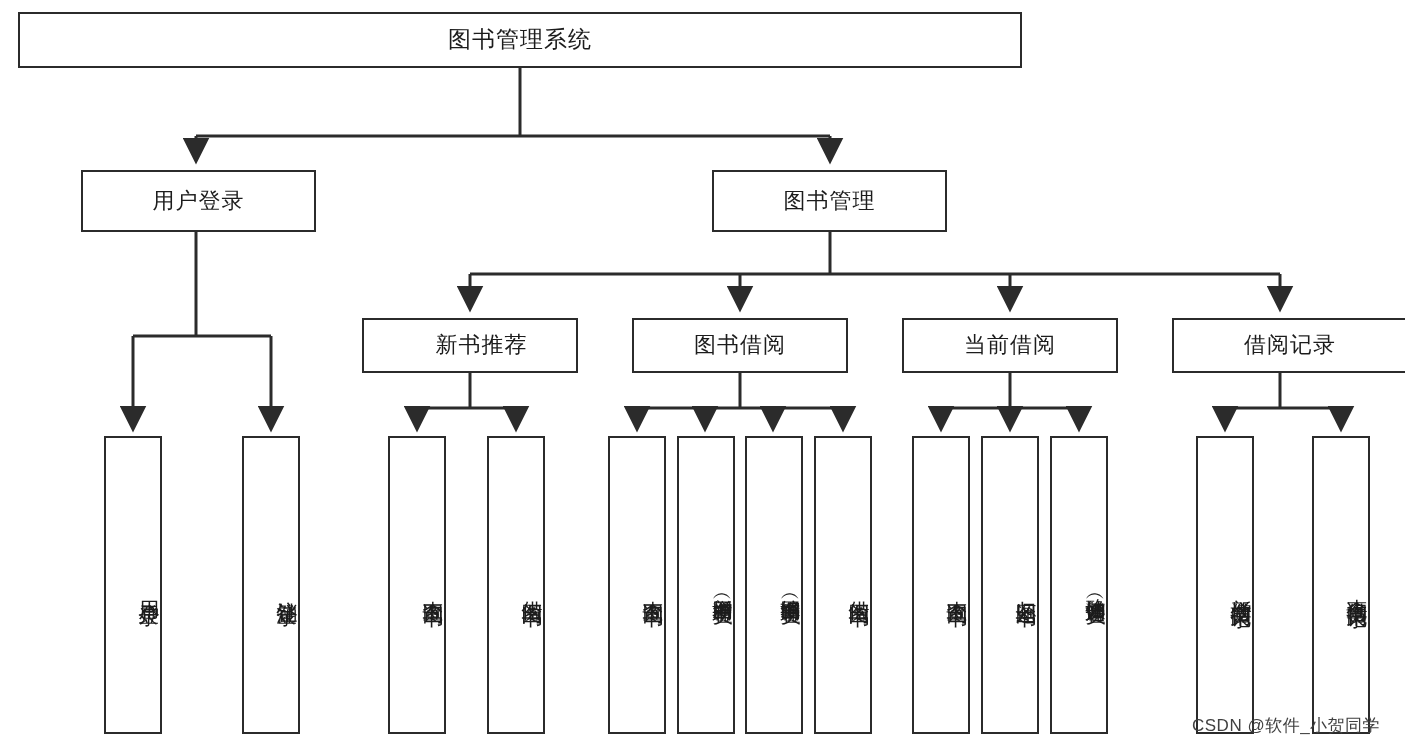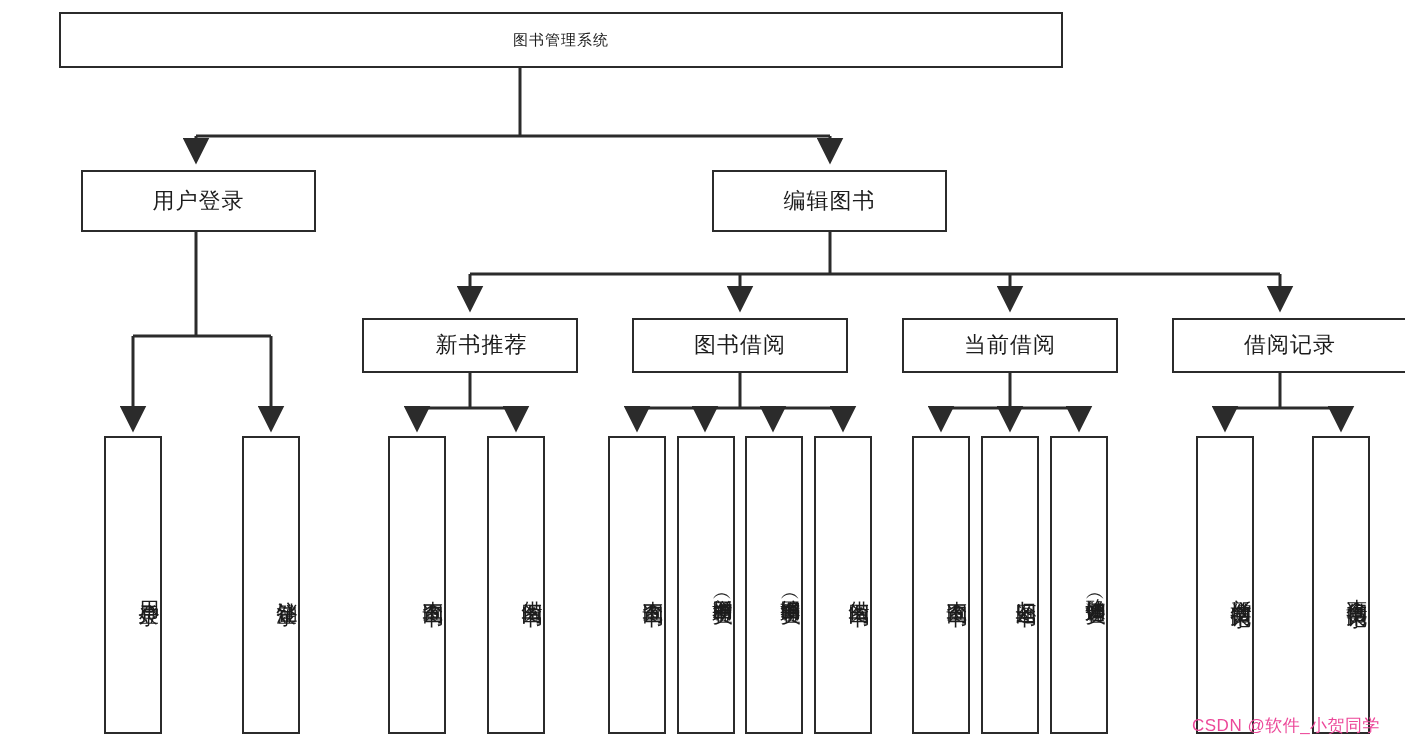--- a/index.html
+++ b/index.html
@@ -34,22 +34,21 @@
     justify-content: center;
     color: #1c1c1c;
     z-index: 2;
   }
   .node.h {
     font-size: 22px;
     letter-spacing: 1px;
     line-height: 1.1;
   }
   .node.root {
-    font-size: 15px;
-    margin-left: 41px;
+    font-size: 23px;
   }
   .node.v {
     writing-mode: vertical-rl;
     text-orientation: upright;
     font-size: 21px;
     letter-spacing: 2px;
     align-items: flex-start;
     justify-content: center;
     padding-top: 6px;
     line-height: 1.05;
@@ -57,21 +56,21 @@
   .node.v.tall {
     padding-top: 4px;
     font-size: 20px;
     letter-spacing: 1px;
   }
   .watermark {
     position: absolute;
     left: 1192px;
     top: 714px;
     font-size: 17px;
-    color: #ec4899;
+    color: #404040;
     letter-spacing: 0.5px;
     white-space: nowrap;
     z-index: 5;
   }
 </style>
 </head>
 <body>
 
 <div id="canvas">
 
@@ -127,21 +126,21 @@
 
   <div class="node h root" style="left:18px; top:12px; width:1004px; height:56px;">
     <span>图书管理系统</span>
   </div>
 
   <div class="node h" style="left:81px; top:170px; width:235px; height:62px;">
     <span>用户登录</span>
   </div>
 
   <div class="node h" style="left:712px; top:170px; width:235px; height:62px;">
-    <span>编辑图书</span>
+    <span>图书管理</span>
   </div>
 
   <div class="node h" style="left:362px; top:318px; width:216px; height:55px;padding-left:23px;">
     <span>新书推荐</span>
   </div>
 
   <div class="node h" style="left:902px; top:318px; width:216px; height:55px;">
     <span>当前借阅</span>
   </div>
 

